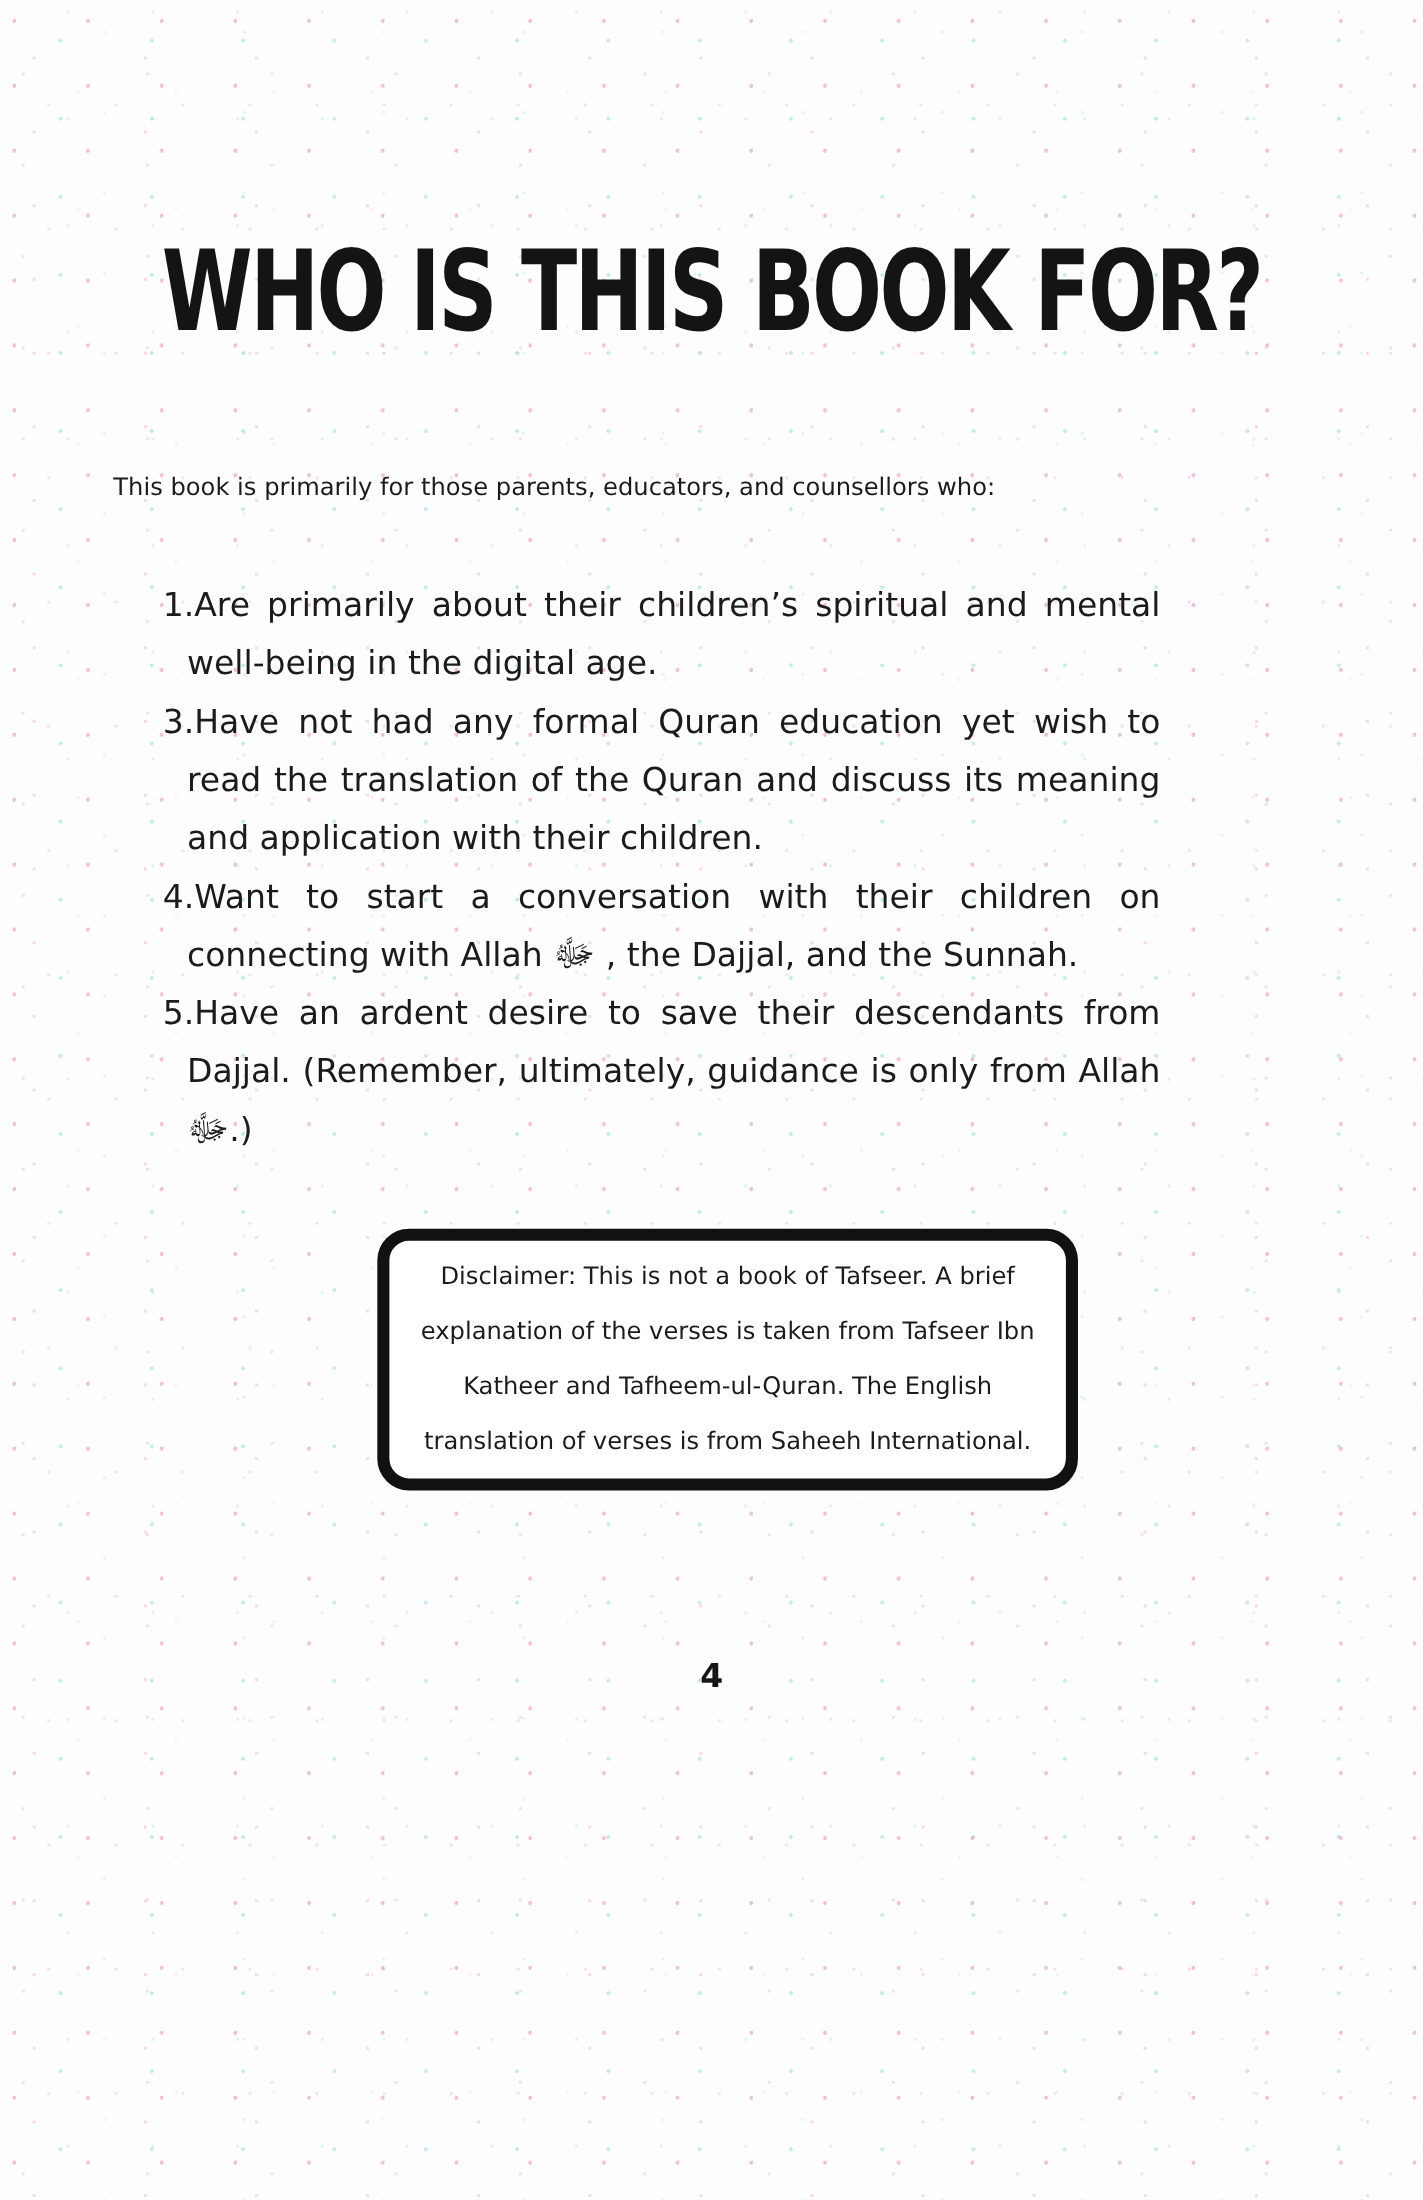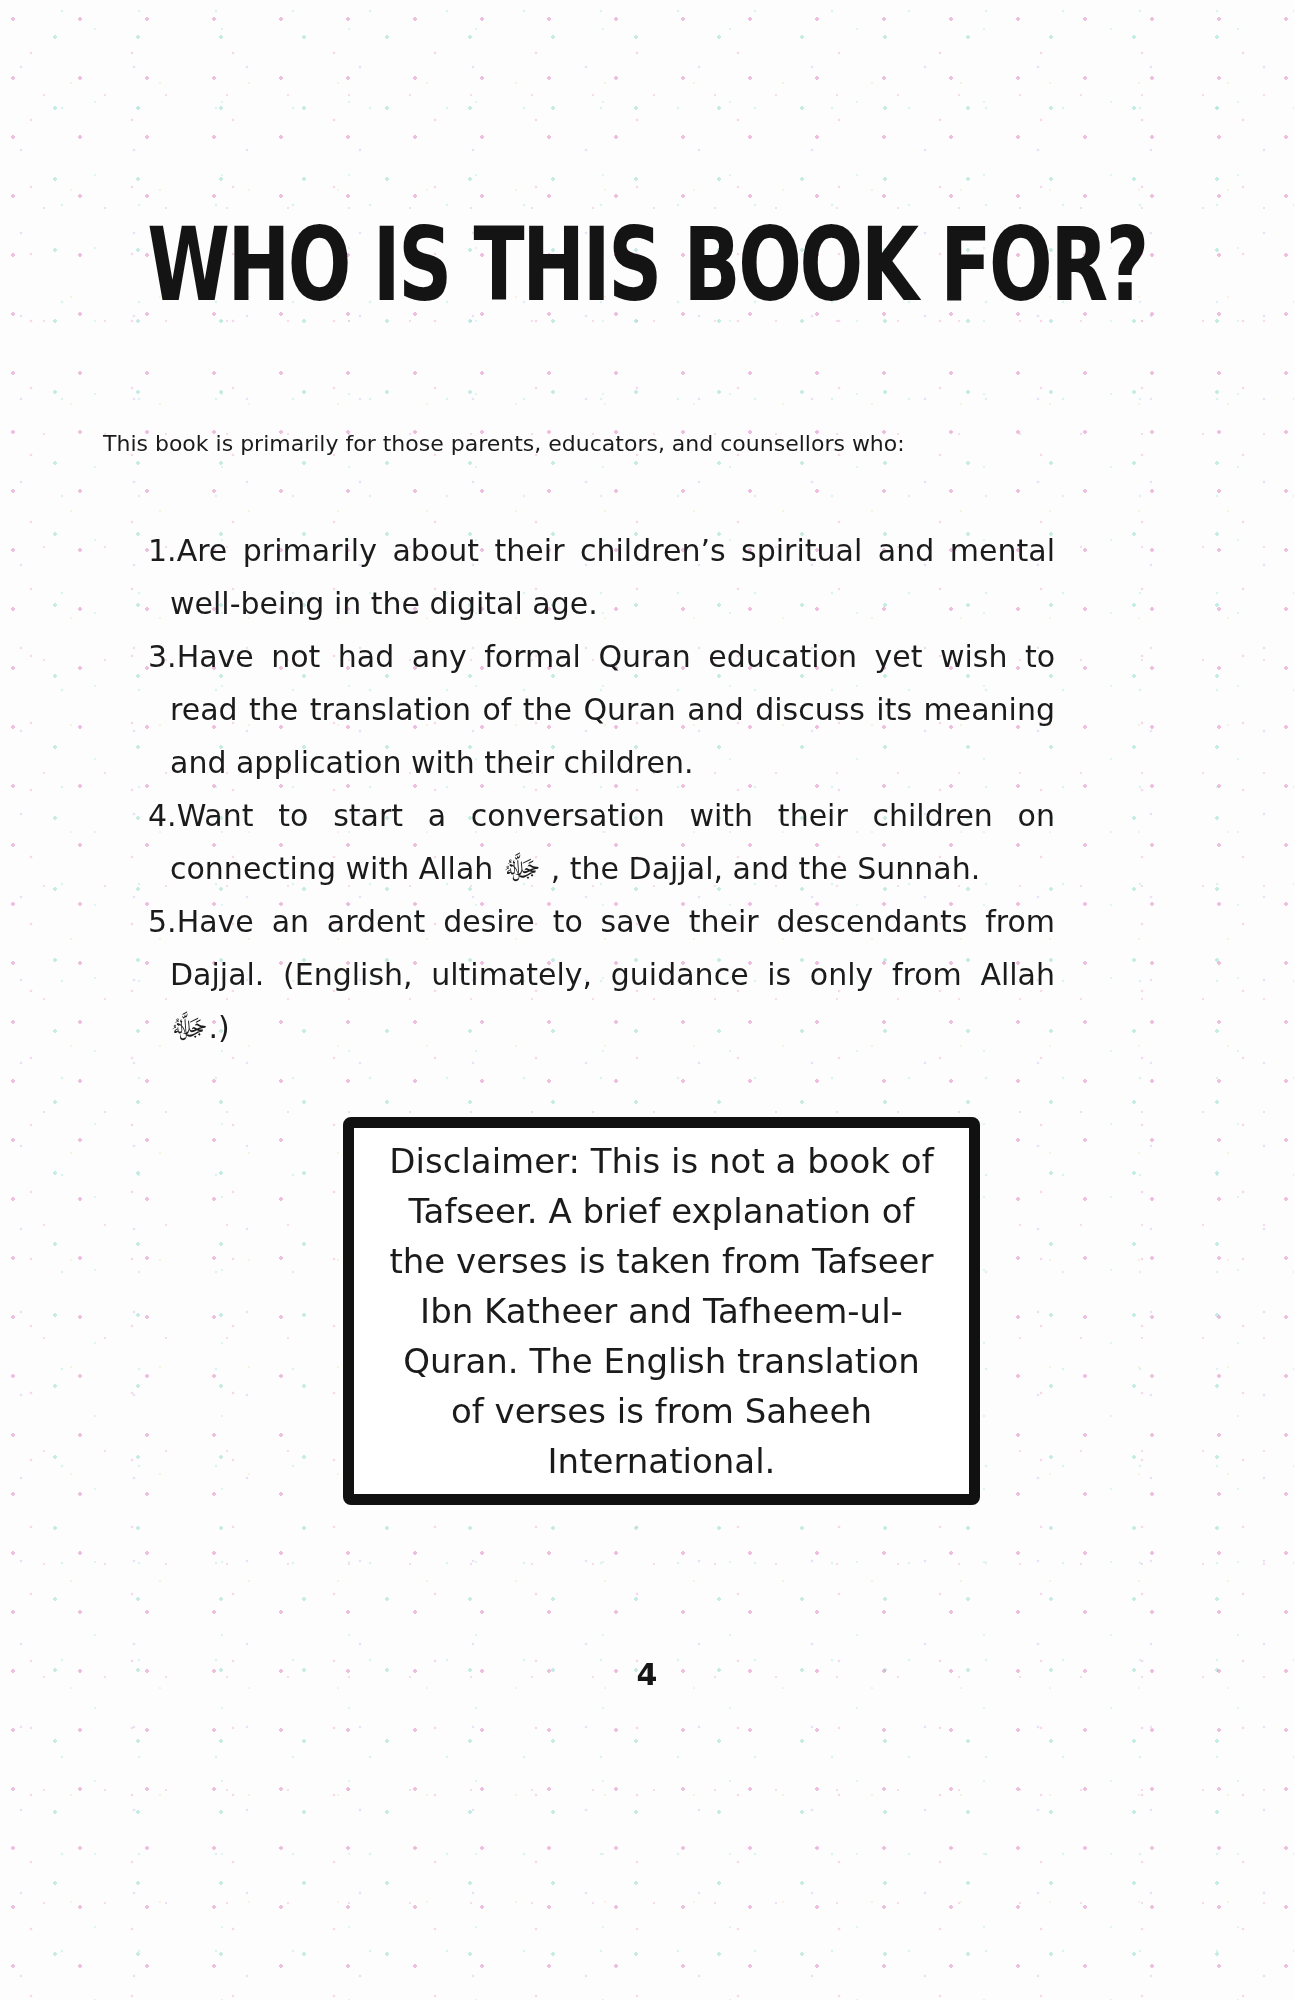--- a/index.html
+++ b/index.html
@@ -53,25 +53,25 @@
   }
   .swt {
     font-size: 34px;
     line-height: 0;
   }
   .disclaimer-box {
     box-sizing: border-box;
     width: 637px;
     margin: 63px 0 0 343px;
     border: 11px solid #111111;
-    border-radius: 8px;
+    border-radius: 29px;
     padding: 8px 28px;
     background: #ffffff;
     text-align: center;
-    font-size: 34px;
+    font-size: 22px;
     line-height: 50px;
   }
   .page-number {
     margin-top: 150px;
     text-align: center;
     font-size: 30px;
     line-height: 40px;
     font-weight: bold;
     color: #161616;
   }
@@ -80,20 +80,20 @@
 <body>
 
 <h1 class="title">WHO IS THIS BOOK FOR?</h1>
 
 <p class="intro">This book is primarily for those parents, educators, and counsellors who:</p>
 
 <ul class="book-list">
   <li><span>1.</span><span>Are primarily about their children’s spiritual and mental well-being in the digital age.</span><span class="swt"></span><span></span></li>
   <li><span>3.</span><span>Have not had any formal Quran education yet wish to read the translation of the Quran and discuss its meaning and application with their children.</span><span class="swt"></span><span></span></li>
   <li><span>4.</span><span>Want to start a conversation with their children on connecting with Allah </span><span class="swt">ﷻ</span><span> , the Dajjal, and the Sunnah.</span></li>
-  <li><span>5.</span><span>Have an ardent desire to save their descendants from Dajjal. (English, ultimately, guidance is only from Allah </span><span class="swt">ﷻ</span><span>.)</span></li>
+  <li><span>5.</span><span>Have an ardent desire to save their descendants from Dajjal. (Remember, ultimately, guidance is only from Allah </span><span class="swt">ﷻ</span><span>.)</span></li>
 </ul>
 
 <div class="disclaimer-box">
   <span>Disclaimer: This is not a book of Tafseer. A brief explanation of the verses is taken from Tafseer Ibn Katheer and Tafheem-ul-Quran. The English translation of verses is from Saheeh International.</span>
 </div>
 
 <div class="page-number">4</div>
 
 </body></html>

